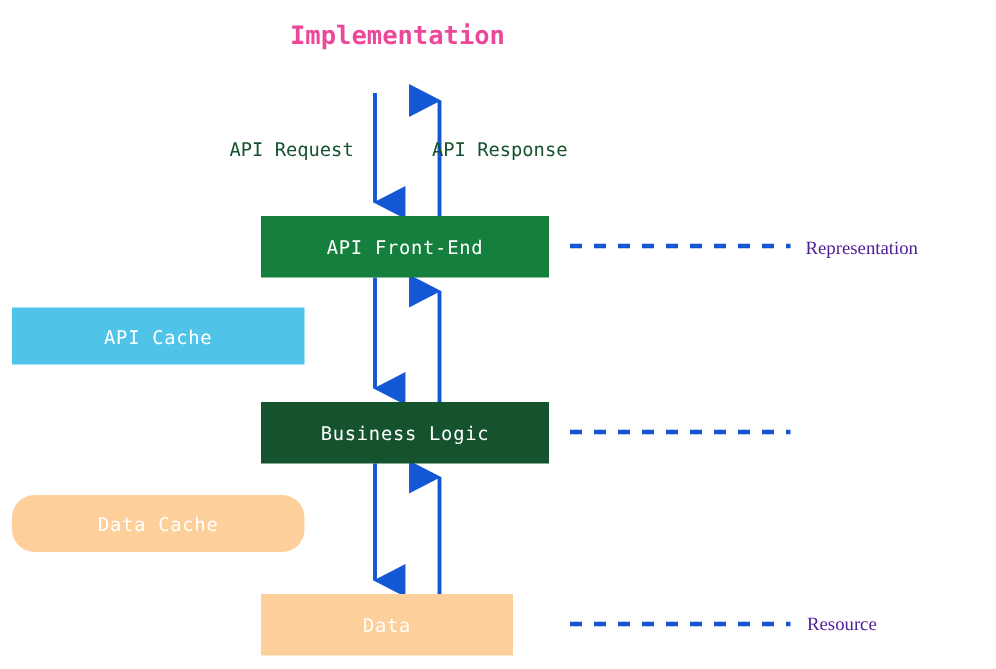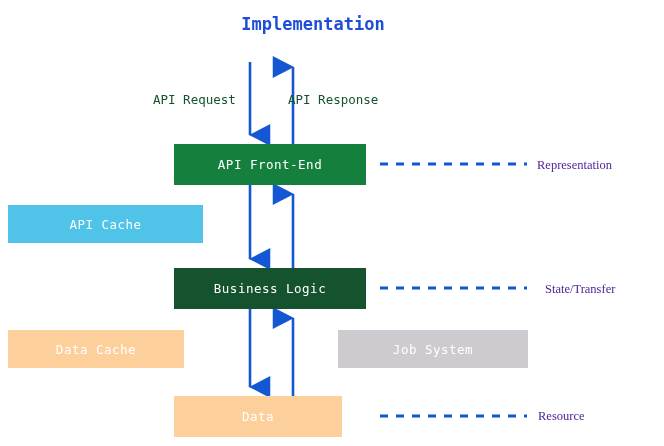--- a/index.html
+++ b/index.html
@@ -18,23 +18,22 @@
   }
   .title {
     position: absolute;
     left: 0;
     top: 14px;
     width: 530px;
     text-align: center;
     font-family: "DejaVu Sans Mono", "Liberation Mono", monospace;
     font-weight: bold;
     font-size: 17px;
-    color: #1d4ed8;
+    color: #ec4899;
     letter-spacing: 0px;
-    padding-left: 48px;
   }
   .node {
     position: absolute;
     display: flex;
     align-items: center;
     justify-content: center;
     font-family: "DejaVu Sans Mono", "Liberation Mono", monospace;
     font-size: 12.5px;
     color: #ffffff;
     letter-spacing: 0.5px;
@@ -91,24 +90,22 @@
     <g id="dash-group">
         <line x1="380" y1="164" x2="527" y2="164" stroke="#1457d4" stroke-width="3" stroke-dasharray="8 8"></line>
         <line x1="380" y1="288" x2="527" y2="288" stroke="#1457d4" stroke-width="3" stroke-dasharray="8 8"></line>
         <line x1="380" y1="416" x2="527" y2="416" stroke="#1457d4" stroke-width="3" stroke-dasharray="8 8"></line>
       </g>
   </svg>
 
   <div class="node" style="left: 174px; top: 144px; width: 192px; height: 41px; background: #15803d;">API Front-End</div>
   <div class="node" style="left: 8px; top: 205px; width: 195px; height: 38px; background: rgb(79, 195, 232);">API Cache</div>
   <div class="node" style="left: 174px; top: 268px; width: 192px; height: 41px; background: #14532d;">Business Logic</div>
-  <div class="node" style="left: 8px; top: 330px; width: 176px; height: 38px; background: rgb(253, 207, 155);">Data Cache</div>
-  <div class="node" style="left: 338px; top: 330px; width: 190px; height: 38px; background: rgb(205, 202, 208);">Job System</div>
+  <div class="node" style="left: 8px; top: 330px; width: 195px; height: 38px; background: rgb(253, 207, 155); border-radius: 15px;">Data Cache</div>
   <div class="node" style="left: 174px; top: 396px; width: 168px; height: 41px; background: rgb(253, 207, 155);">Data</div>
 
   <div class="edge-label" style="left: 153px; top: 92px;">API Request</div>
   <div class="edge-label" style="left: 288px; top: 92px;">API Response</div>
 
   <div class="side-label" style="left: 537px; top: 158px;">Representation</div>
-  <div class="side-label" style="left: 545px; top: 282px;">State/Transfer</div>
   <div class="side-label" style="left: 538px; top: 409px;">Resource</div>
 
 </div>
 
 </body></html>

